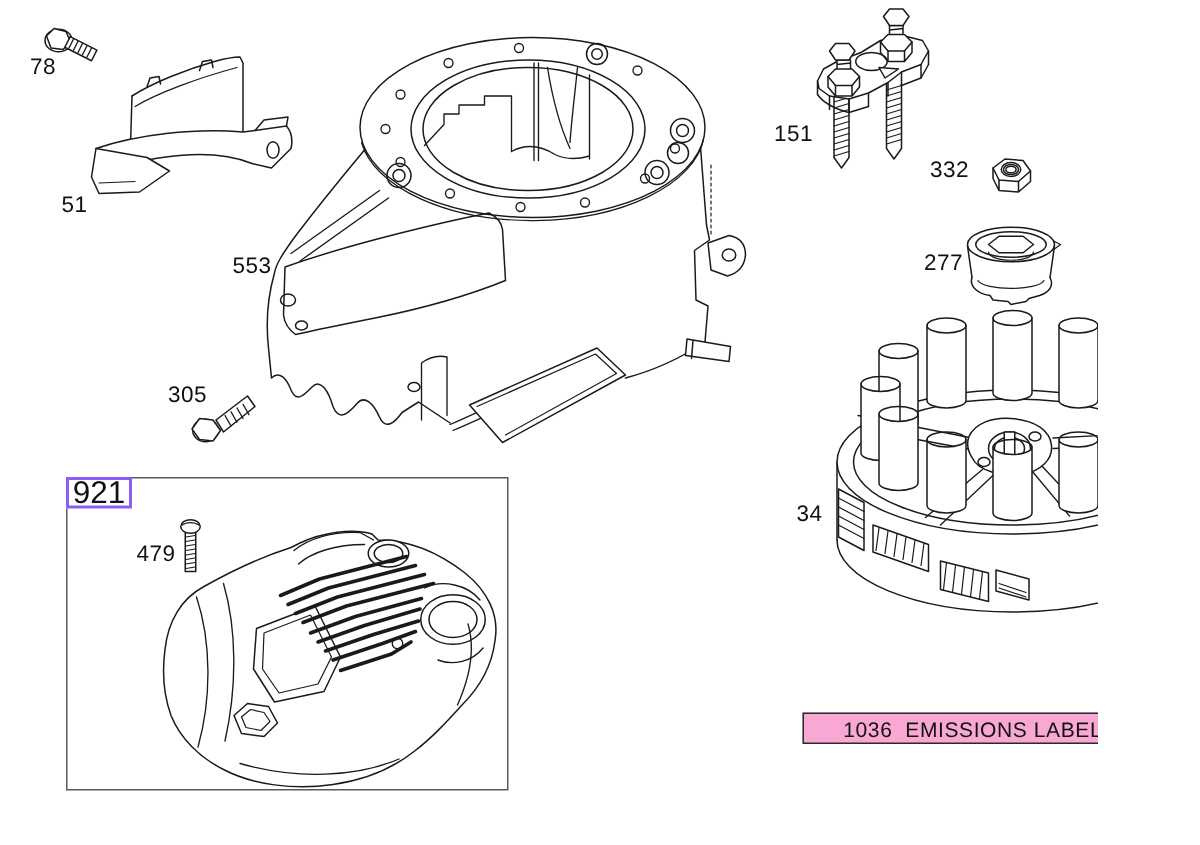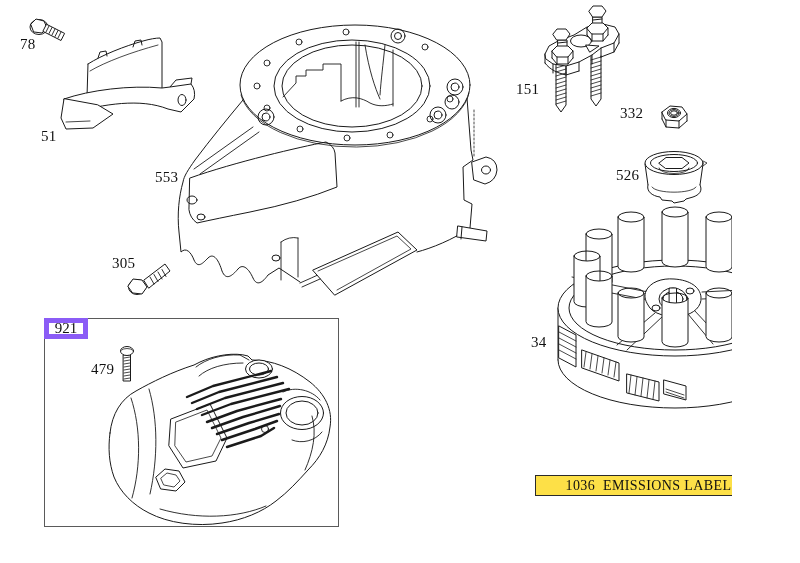--- a/index.html
+++ b/index.html
@@ -1,26 +1,26 @@
 <!DOCTYPE html>
 <html><head>
 <meta charset="utf-8">
 <style>
   html,body{margin:0;padding:0;background:#fff;}
   .canvas{position:relative;width:732px;height:563px;background:#fff;overflow:hidden;
-          font-family:Liberation Serif, serif;color:#111;}
+          font-family:Liberation Sans, sans-serif;color:#111;}
   .art{position:absolute;left:0;top:0;}
   .plabel{position:absolute;font-size:15px;color:#111;letter-spacing:.3px;line-height:1;}
   .frame921{position:absolute;left:44px;top:318px;width:295px;height:209px;
             border:1px solid #5a5a5a;box-sizing:border-box;}
-  .frame-tag{position:absolute;left:-1px;top:-1px;width:44px;height:21px;border:5px solid #8b5cf6;
+  .frame-tag{position:absolute;left:-1px;top:-1px;width:44px;height:21px;border:2px solid #8b5cf6;
              background:#fff;display:flex;align-items:center;justify-content:center;
-             font-size:15px;box-sizing:border-box;}
+             font-size:21px;box-sizing:border-box;}
   .embox{position:absolute;left:535px;top:475px;width:227px;height:21px;border:1px solid #2a2a2a;
-         background:#fde047;display:flex;align-items:center;justify-content:center;
+         background:#f9a8d4;display:flex;align-items:center;justify-content:center;
          font-size:14px;letter-spacing:.4px;box-sizing:border-box;}
   .em-text{white-space:pre;}
   .footnote{position:absolute;left:286px;top:539px;font-size:14px;letter-spacing:.2px;}
   svg{display:block;}
 </style>
 </head>
 <body>
 
 <div class="canvas">
 
@@ -252,21 +252,21 @@
                M305,470 C313,452 317,433 312,416 M160,509 C198,520 238,518 266,506" stroke-width=".9"></path>
     </g>
   </svg>
 
   <div class="plabel" style="left:20px;top:37px">78</div>
   <div class="plabel" style="left:41px;top:129px">51</div>
   <div class="plabel" style="left:155px;top:170px">553</div>
   <div class="plabel" style="left:112px;top:256px">305</div>
   <div class="plabel" style="left:516px;top:82px">151</div>
   <div class="plabel" style="left:620px;top:106px">332</div>
-  <div class="plabel" style="left:616px;top:168px">526</div>
+  <div class="plabel" style="left:616px;top:168px">277</div>
   <div class="plabel" style="left:531px;top:335px">34</div>
   <div class="plabel" style="left:91px;top:362px">479</div>
 
   <div class="frame921">
     <div class="frame-tag">921</div>
   </div>
 
   <div class="embox">
     <span class="em-text">1036  EMISSIONS LABEL</span>
   </div>

